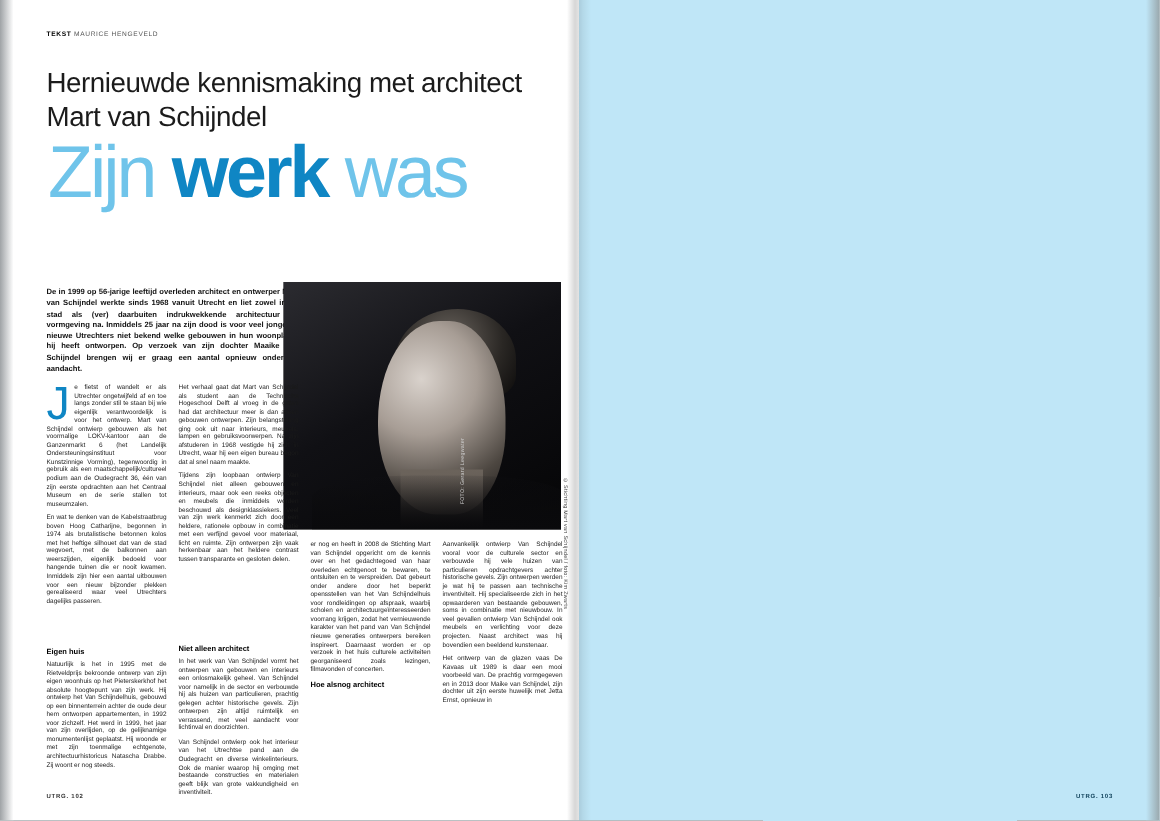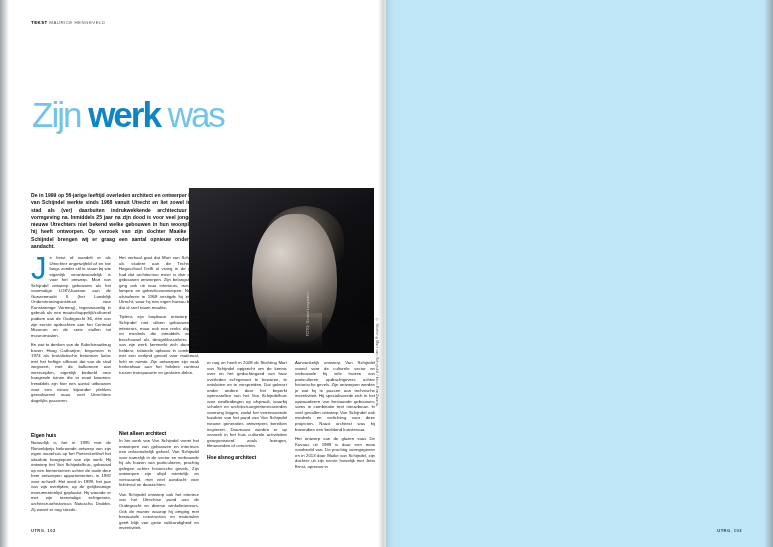--- a/index.html
+++ b/index.html
@@ -17,21 +17,21 @@
 
   .byline{position:absolute;left:31px;top:20px;font-size:4.4px;letter-spacing:.45px;color:#1a1a1a;}
   .byline b{font-weight:bold;color:#000;}
   .byline span{color:#555;}
 
   .deck{position:absolute;left:31px;top:44px;width:320px;font-size:18.5px;line-height:1.22;
         color:#1b1b1b;font-weight:400;letter-spacing:-.3px;}
 
   
   .hero{position:absolute;left:26px;top:92px;width:350px;height:90px;}
-  .hero .l1{position:absolute;left:6px;top:0;font-size:35px;line-height:46px;letter-spacing:-2px;white-space:nowrap;}
+  .hero .l1{position:absolute;left:6px;top:0;font-size:49px;line-height:46px;letter-spacing:-2px;white-space:nowrap;}
   .hero .l2{position:absolute;left:78px;top:36px;font-size:47px;line-height:46px;letter-spacing:-2px;white-space:nowrap;}
   .thin{color:#6fc4ea;font-weight:300;}
   .bold{color:#0f86c4;font-weight:700;}
 
   .intro{position:absolute;left:31px;top:192px;width:168px;font-size:5.1px;line-height:7.3px;
          color:#111;font-weight:bold;text-align:justify;}
 
   .col{position:absolute;font-size:4.3px;line-height:5.55px;color:#1a1a1a;text-align:justify;}
   .col p{margin:0 0 4px 0;}
   .col h3{margin:5px 0 2px 0;font-size:5px;line-height:6px;font-weight:bold;color:#000;}
@@ -81,20 +81,21 @@
 <body>
 
 <div class="spread">
 
   <div class="page-left">
 
     <div class="byline">
       <b>TEKST</b><span> MAURICE HENGEVELD</span>
     </div>
 
+    <div class="deck">Hernieuwde kennismaking met architect Mart van Schijndel</div>
 
     <div class="hero">
       <div class="l1"><span class="thin">Zijn </span><span class="bold">werk</span><span class="thin"> was</span></div>
     </div>
 
     <div class="intro">De in 1999 op 56-jarige leeftijd overleden architect en ontwerper Mart van Schijndel werkte sinds 1968 vanuit Utrecht en liet zowel in de stad als (ver) daarbuiten indrukwekkende architectuur en vormgeving na. Inmiddels 25 jaar na zijn dood is voor veel jongeren nieuwe Utrechters niet bekend welke gebouwen in hun woonplaats hij heeft ontworpen. Op verzoek van zijn dochter Maaike van Schijndel brengen wij er graag een aantal opnieuw onder de aandacht.</div>
 
     <div class="portrait">
       <div class="bgsky"></div>
       <div class="hair"></div>

